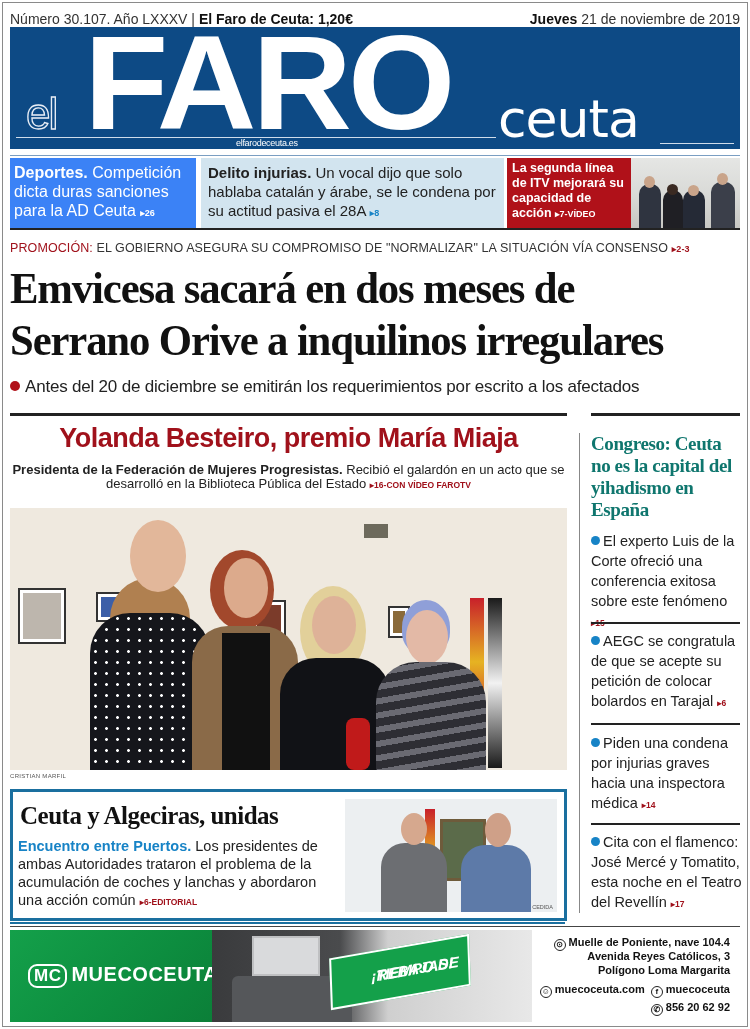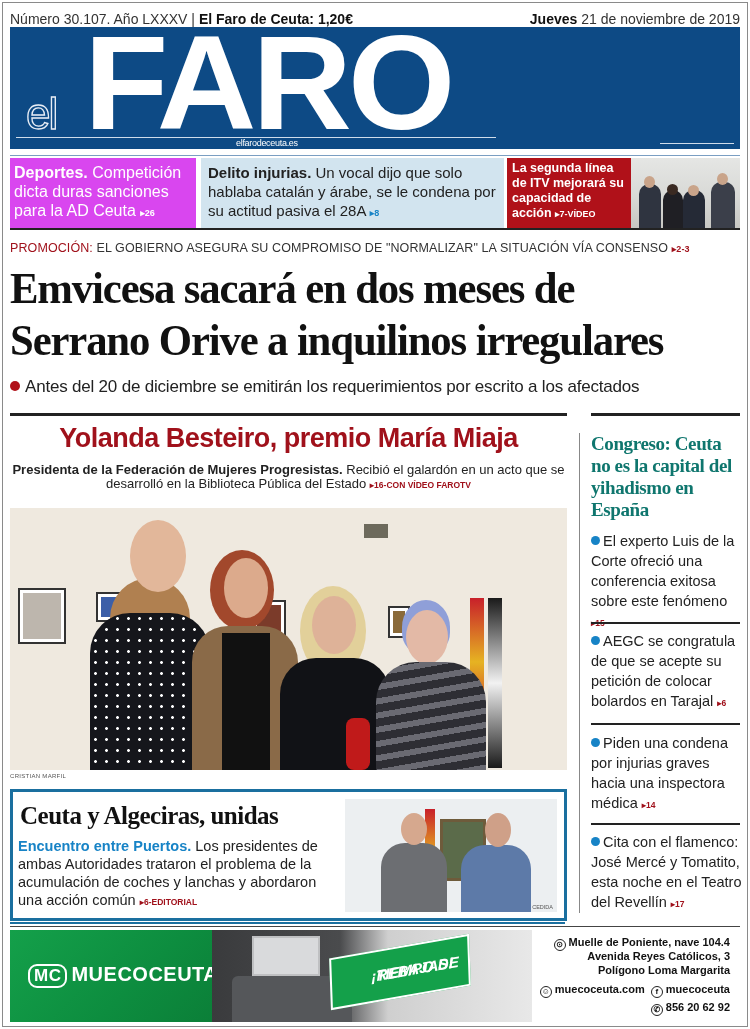--- a/index.html
+++ b/index.html
@@ -15,21 +15,21 @@
 
   .masthead { position: absolute; left: 10px; top: 27px; width: 730px; height: 122px; background: #0d4a85; overflow: hidden; }
   .mast-el { position: absolute; left: 16px; top: 62px; font-family: "Liberation Sans", sans-serif; font-size: 44px; color: #0d4a85; -webkit-text-stroke: 1.3px #e8eef6; letter-spacing: -2px; }
   .mast-faro { position: absolute; left: 74px; top: -14px; font-family: "Liberation Sans", sans-serif; font-weight: bold; font-size: 138px; color: #fff; letter-spacing: -4px; line-height: 1; transform: scaleY(0.97); }
   .mast-ceuta { position: absolute; left: 488px; top: 66px; font-family: "DejaVu Sans", sans-serif; font-size: 52px; color: #fff; letter-spacing: -1px; line-height: 1; }
   .mast-line1 { position: absolute; left: 6px; top: 110px; width: 480px; height: 1px; background: #cfdcea; }
   .mast-line2 { position: absolute; left: 650px; top: 116px; width: 74px; height: 1px; background: #cfdcea; }
   .mast-url { position: absolute; left: 226px; top: 111px; font-size: 9px; color: #fff; letter-spacing: -0.3px; }
 
   .promo-row { position: absolute; left: 10px; top: 155px; width: 730px; height: 73px; border-top: 1px solid #7a9ec2; }
-  .box-sport { position: absolute; left: 0; top: 2px; width: 186px; height: 70px; background: #d946ef; color: #fff; padding: 5px 4px; font-size: 16px; line-height: 19px; }
+  .box-sport { position: absolute; left: 0; top: 2px; width: 186px; height: 70px; background: #3b82f6; color: #fff; padding: 5px 4px; font-size: 16px; line-height: 19px; }
   .box-sport b { font-weight: bold; }
   .box-delito { position: absolute; left: 191px; top: 2px; width: 303px; height: 70px; background: #d2e4ef; color: #222; padding: 5px 7px; font-size: 15px; line-height: 19px; }
   .box-itv { position: absolute; left: 497px; top: 2px; width: 124px; height: 70px; background: #b01119; color: #fff; padding: 3px 5px; font-size: 12.5px; line-height: 15px; font-weight: bold; }
   .box-itv-photo { position: absolute; left: 621px; top: 2px; width: 109px; height: 70px; background: linear-gradient(180deg, #e5e6e4 0%, #d8d9d6 55%, #c7c7c3 100%); overflow: hidden; }
   .person { position: absolute; bottom: 0; border-radius: 10px 10px 0 0; }
   .head { position: absolute; border-radius: 50%; background: #c9a48a; }
   .arrow-ref { font-size: 9px; font-weight: bold; }
   .black-rule { position: absolute; left: 10px; top: 228px; width: 730px; height: 2px; background: #222; }
 
   .kicker { position: absolute; left: 10px; top: 241px; width: 730px; font-size: 12.5px; color: #333; letter-spacing: 0.1px; white-space: nowrap; }
@@ -96,20 +96,21 @@
   </span>
   <span class="right">
     <b class="red">Jueves</b>
     <span>21 de noviembre de 2019</span>
   </span>
 </div>
 
 <div class="masthead">
   <span class="mast-el">el</span>
   <span class="mast-faro">FARO</span>
+  <span class="mast-ceuta">ceuta</span>
   <div class="mast-line1"></div>
   <div class="mast-line2"></div>
   <span class="mast-url">elfarodeceuta.es</span>
 </div>
 
 <div class="promo-row">
   <div class="box-sport">
     <b>Deportes.</b><span> Competición dicta duras sanciones para la AD Ceuta </span><span class="arrow-ref">▸26</span>
   </div>
   <div class="box-delito">

